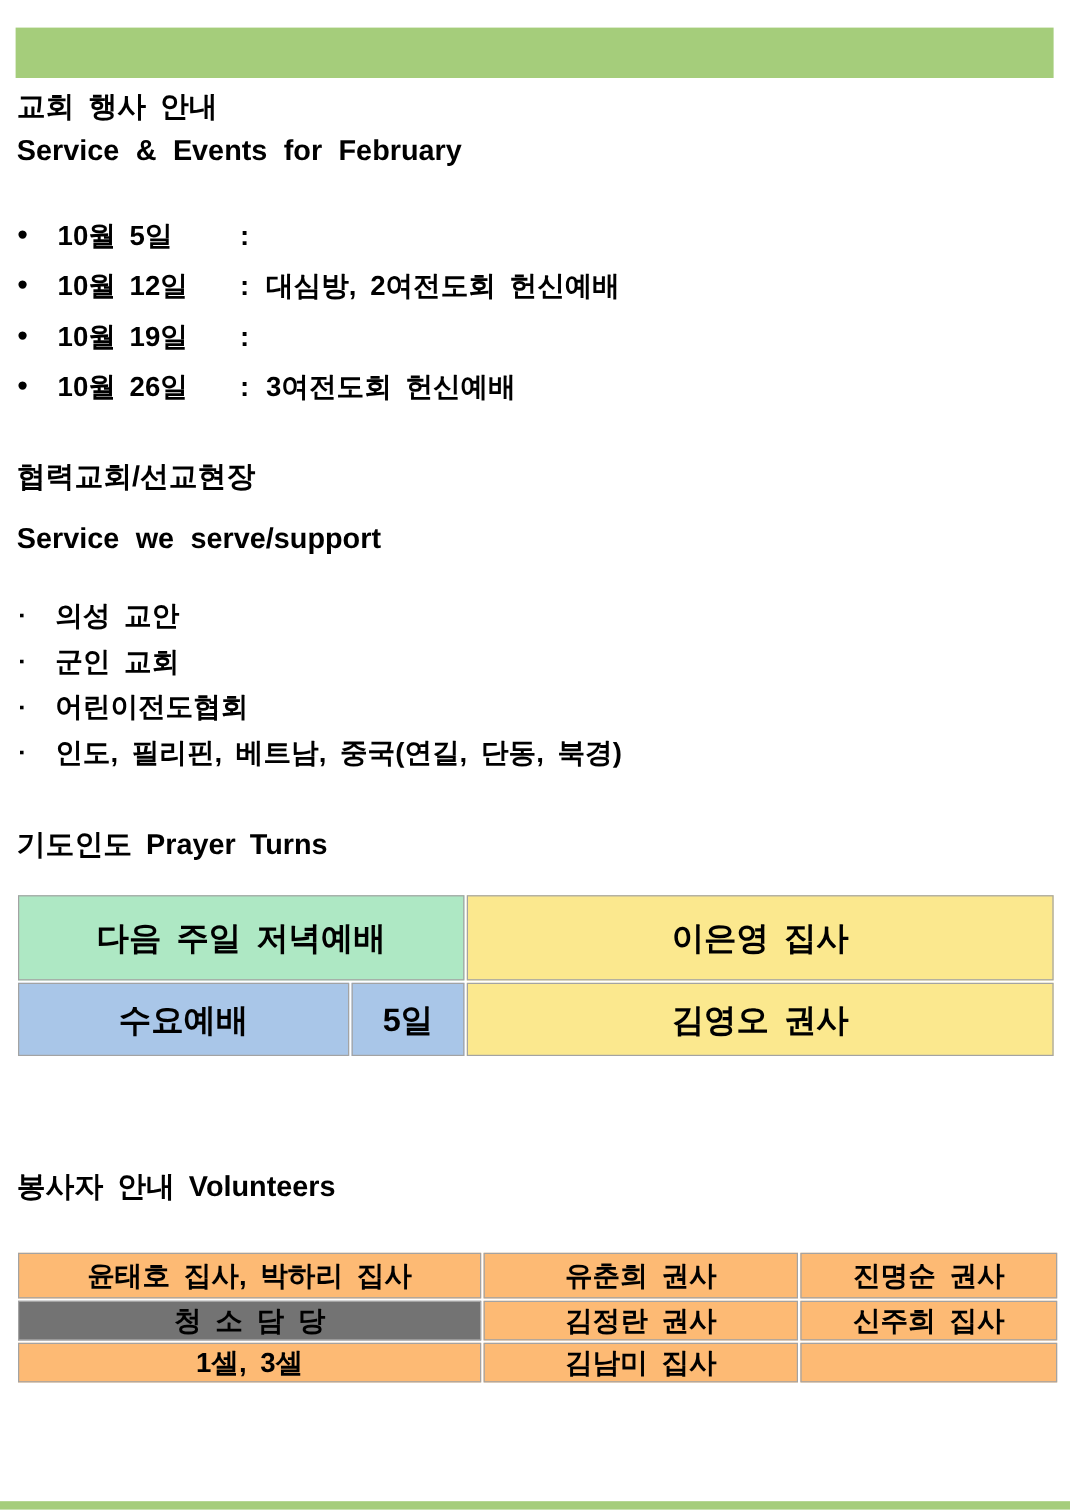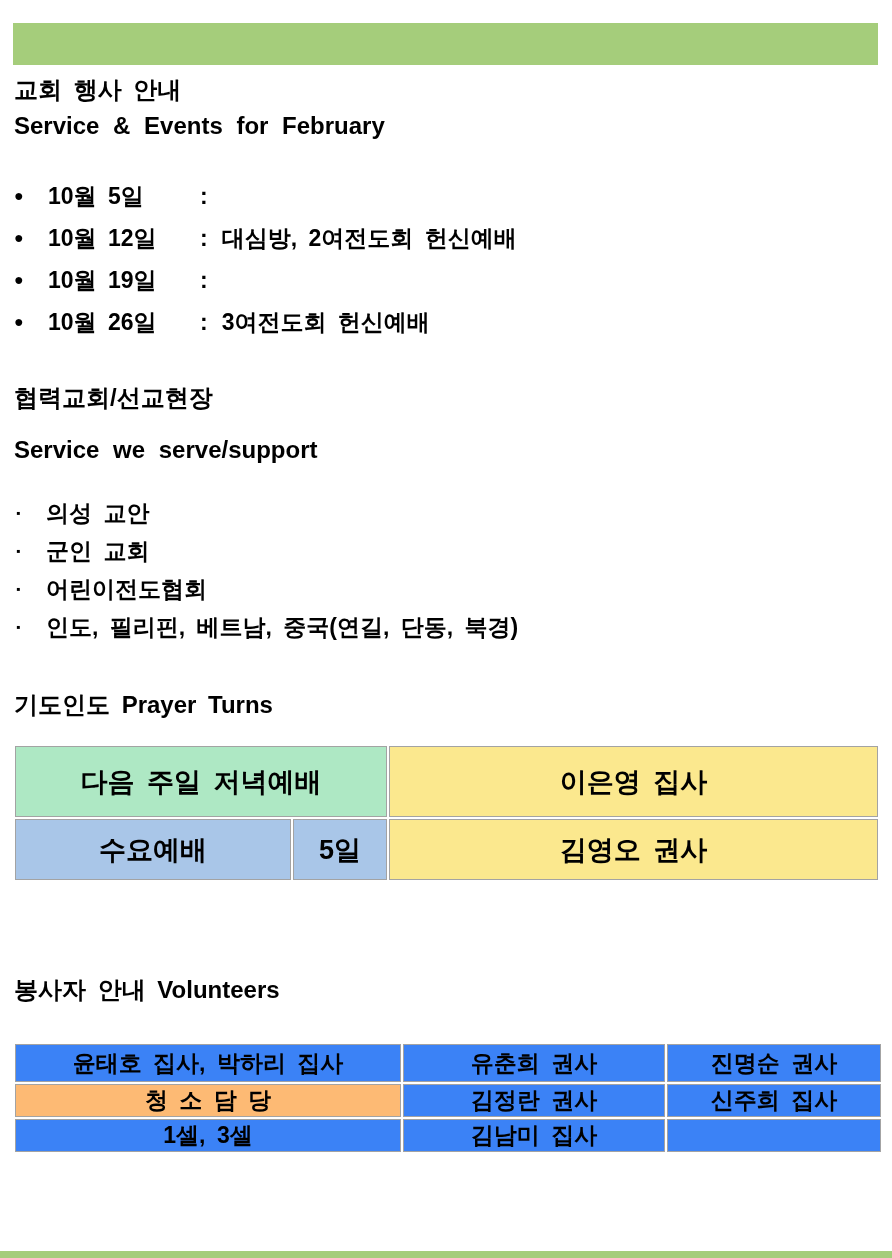--- a/index.html
+++ b/index.html
@@ -50,22 +50,22 @@
   #volunteers-table tr.r1 td { height:38px; }
   #volunteers-table tr.r2 td { height:33px; }
   #volunteers-table tr.r3 td { height:33px; }
 
   .c-lavender { background:#d9bfe0; }
   .c-mint     { background:#aee8c4; }
   .c-blue     { background:#a9c6e8; }
   .c-yellow   { background:#fbe88e; }
   .c-pink     { background:#f4dcec; }
   .c-cyan     { background:#d2e9ec; }
-  .c-green    { background:#fdba74;margin-left:39px; }
-  .c-white    { background:#3b82f6; }
+  .c-green    { background:#737373;margin-left:39px; }
+  .c-white    { background:#fdba74; }
 </style>
 </head>
 <body>
 
 <div class="header-bar"></div>
 
 <div class="sec-title" id="events-title-ko">교회 행사 안내</div>
 <div class="sec-title title-en" id="events-title-en">Service &amp; Events for February</div>
 
 <div class="event-list">

